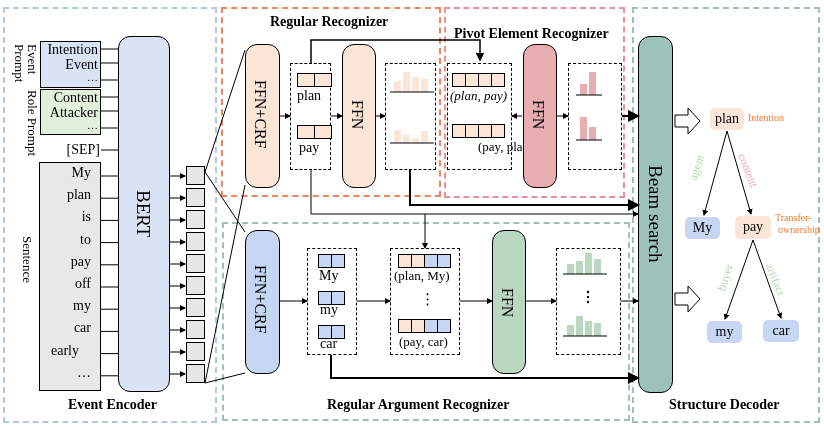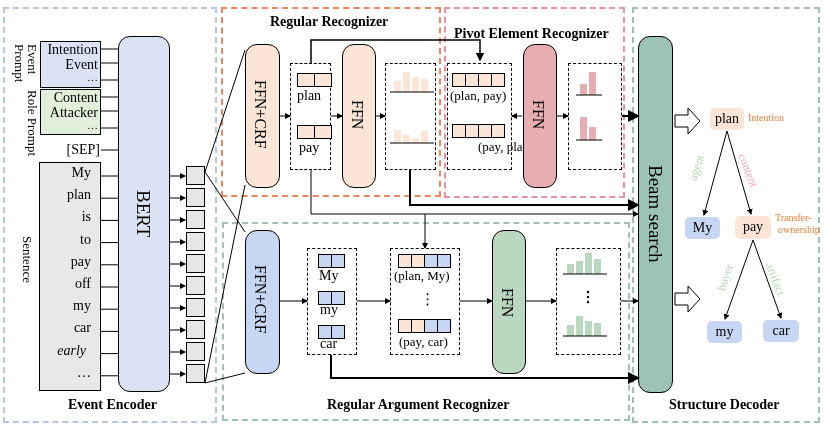--- a/index.html
+++ b/index.html
@@ -58,21 +58,21 @@
 <div class="vtext" style="left:19px;top:236px;font-size:13px;">Sentence</div>
 <div id="sentence-words">
     <div class="word" style="left: 31px; top: 165px;">My</div>
     <div class="word" style="left: 31px; top: 187.2px;">plan</div>
     <div class="word" style="left: 31px; top: 209.4px;">is</div>
     <div class="word" style="left: 31px; top: 231.6px;">to</div>
     <div class="word" style="left: 31px; top: 253.8px;">pay</div>
     <div class="word" style="left: 31px; top: 276px;">off</div>
     <div class="word" style="left: 31px; top: 298.2px;">my</div>
     <div class="word" style="left: 31px; top: 320.4px;">car</div>
-    <div class="word" style="left: 26px; top: 342.6px; font-style: italic;">early</div>
+    <div class="word" style="left: 19px; top: 342.6px;">early</div>
     <div class="word" style="left: 31px; top: 364.8px;">…</div>
   </div>
 
 <div class="pill" style="left:118px;top:36px;width:52px;height:356px;background:#dae3f3;"></div>
 <div class="vtext" style="left:132px;top:190px;font-size:19px;">BERT</div>
 
 <div id="token-boxes">
     <div class="tokbox" style="left: 186px; top: 166px;"></div>
     <div class="tokbox" style="left: 186px; top: 188px;"></div>
     <div class="tokbox" style="left: 186px; top: 210px;"></div>
@@ -94,21 +94,21 @@
 <div class="cellrow" style="left:297px;top:125px;"><span class="cell" style="background:#fbe5d6"></span><span class="cell" style="background:#fbe5d6"></span></div>
 <div class="lbl" style="left:299px;top:140px;font-size:14px;">pay</div>
 
 <div class="pill" style="left:342px;top:44px;width:34px;height:144px;background:#fbe5d6;"></div>
 <div class="vtext" style="left:348px;top:100px;font-size:16px;">FFN</div>
 
 <div class="dotbox" style="left:385px;top:63px;width:51px;height:107px;"></div>
 
 <div class="dotbox" style="left:447px;top:63px;width:65px;height:107px;"></div>
 <div class="cellrow" style="left:452px;top:73px;"><span class="cell" style="background:#fbe5d6;width:14px"></span><span class="cell" style="background:#fbe5d6;width:14px"></span><span class="cell" style="background:#fbe5d6;width:14px"></span><span class="cell" style="background:#fbe5d6;width:14px"></span></div>
-<div class="lbl" style="left:450px;top:88px;">(plan, pay)</div>
+<div class="lbl" style="left:450px;top:88px;font-style:italic;">(plan, pay)</div>
 <div class="cellrow" style="left:452px;top:124px;"><span class="cell" style="background:#fbe5d6;width:14px"></span><span class="cell" style="background:#fbe5d6;width:14px"></span><span class="cell" style="background:#fbe5d6;width:14px"></span><span class="cell" style="background:#fbe5d6;width:14px"></span></div>
 <div class="lbl" style="left:450px;top:139px;margin-left:28px;">(pay, plan)</div>
 
 <div class="pill" style="left:523px;top:44px;width:34px;height:144px;background:#e6aeb0;"></div>
 <div class="vtext" style="left:529px;top:100px;font-size:16px;">FFN</div>
 
 <div class="dotbox" style="left:568px;top:63px;width:54px;height:107px;"></div>
 
 <div class="pill" style="left:245px;top:230px;width:35px;height:144px;background:#c7d7f3;"></div>
 <div class="vtext" style="left:251px;top:265px;font-size:16px;">FFN+CRF</div>

